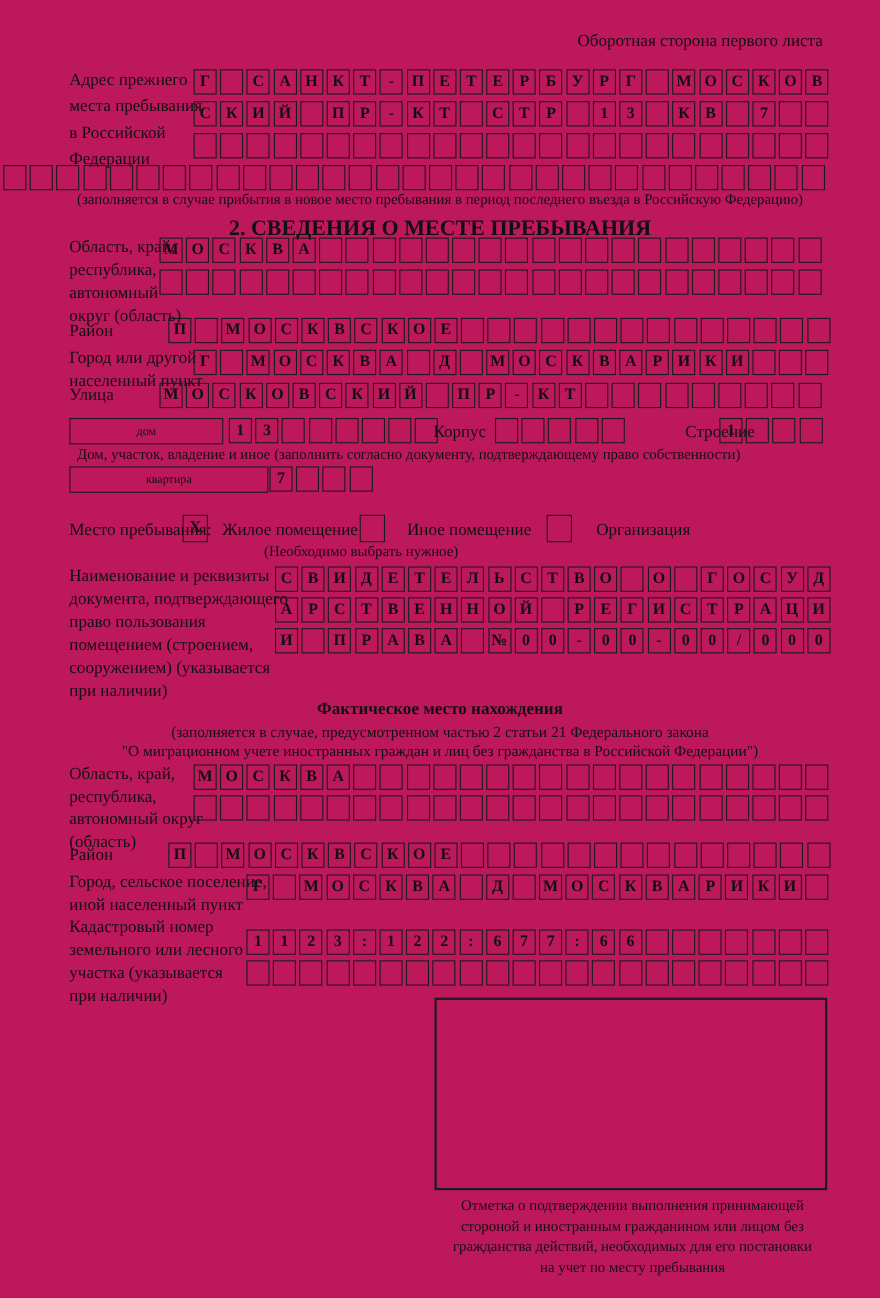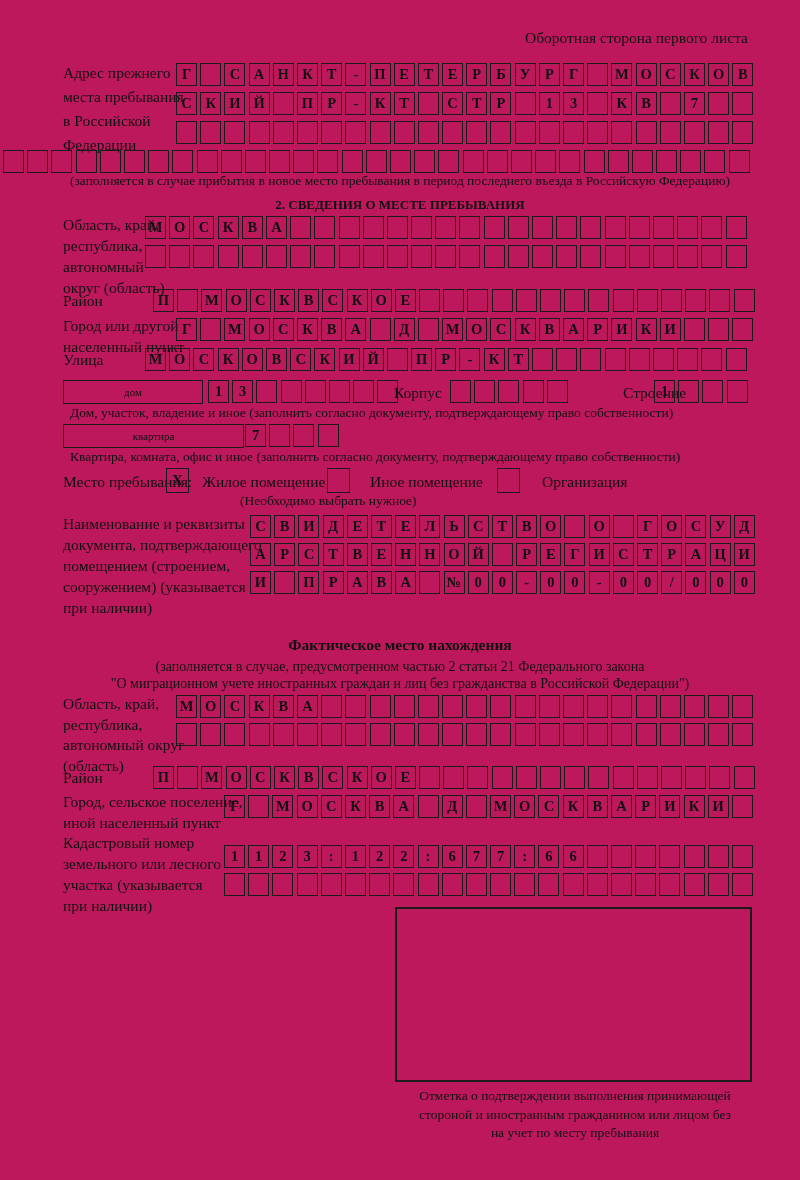--- a/index.html
+++ b/index.html
@@ -20,21 +20,21 @@
   .bigbox{
     box-sizing:border-box;border:1.6px solid #1b1b1b;height:24px;
     display:flex;align-items:center;justify-content:center;font-size:11px;
   }
   .checkbox{
     box-sizing:border-box;width:23px;height:25px;border:1.6px solid #1b1b1b;
     display:flex;align-items:center;justify-content:center;font-size:15px;font-weight:bold;
   }
   .note{font-size:13.5px;}
   .center{width:100%;text-align:center;}
-  .title{font-weight:bold;font-size:13px;}
+  .title{font-weight:bold;font-size:20px;}
   .intro{font-size:14px;}
   .marknote div{line-height:18.5px;}
 </style>
 </head>
 <body>
 
 <div id="page">
 
   <div class="abs lbl" style="top:26px;right:52px;">Оборотная сторона первого листа</div>
 
@@ -337,34 +337,34 @@
     </div>
   <div class="abs note" style="left:70px;top:405px;">Дом, участок, владение и иное (заполнить согласно документу, подтверждающему право собственности)</div>
 
   <div class="abs bigbox" style="left:63px;top:424px;width:181px;">квартира</div>
   <div class="abs cells" style="left:245px;top:424px;">
       <span class="cell">7</span>
       <span class="cell">&nbsp;</span>
       <span class="cell">&nbsp;</span>
       <span class="cell">&nbsp;</span>
     </div>
-  <div class="abs note" style="left:70px;top:449px;">Квартира, комната, офис и иное (заполнить согласно документу, подтверждающему право собственности)</div>
 
   <div class="abs lbl" style="left:63px;top:470px;">Место пребывания:</div>
   <div class="abs checkbox" style="left:166px;top:468px;">X</div>
   <div class="abs lbl" style="left:202px;top:470px;">Жилое помещение</div>
   <div class="abs checkbox" style="left:327px;top:468px;"></div>
   <div class="abs lbl" style="left:370px;top:470px;">Иное помещение</div>
   <div class="abs checkbox" style="left:497px;top:468px;"></div>
   <div class="abs lbl" style="left:542px;top:470px;">Организация</div>
   <div class="abs note" style="left:240px;top:493px;">(Необходимо выбрать нужное)</div>
 
   <div class="abs lbl lbl-sm" style="left:63px;top:513px;line-height:21px;">
       <div>Наименование и реквизиты</div>
       <div>документа, подтверждающего</div>
+      <div>право пользования</div>
       <div>помещением (строением,</div>
       <div>сооружением) (указывается</div>
       <div>при наличии)</div>
     </div>
   <div class="abs cells" style="left:250px;top:515px;">
       <span class="cell">С</span>
       <span class="cell">В</span>
       <span class="cell">И</span>
       <span class="cell">Д</span>
       <span class="cell">Е</span>
@@ -605,16 +605,17 @@
       <span class="cell">&nbsp;</span>
       <span class="cell">&nbsp;</span>
       <span class="cell">&nbsp;</span>
       <span class="cell">&nbsp;</span>
     </div>
 
   <div class="abs" style="left:395px;top:907px;width:357px;height:175px;border:2px solid #1b1b1b;box-sizing:border-box;"></div>
   <div class="abs note marknote" style="left:355px;top:1087px;width:440px;text-align:center;">
       <div>Отметка о подтверждении выполнения принимающей</div>
       <div>стороной и иностранным гражданином или лицом без</div>
+      <div>гражданства действий, необходимых для его постановки</div>
       <div>на учет по месту пребывания</div>
     </div>
 
 </div>
 
 </body></html>

